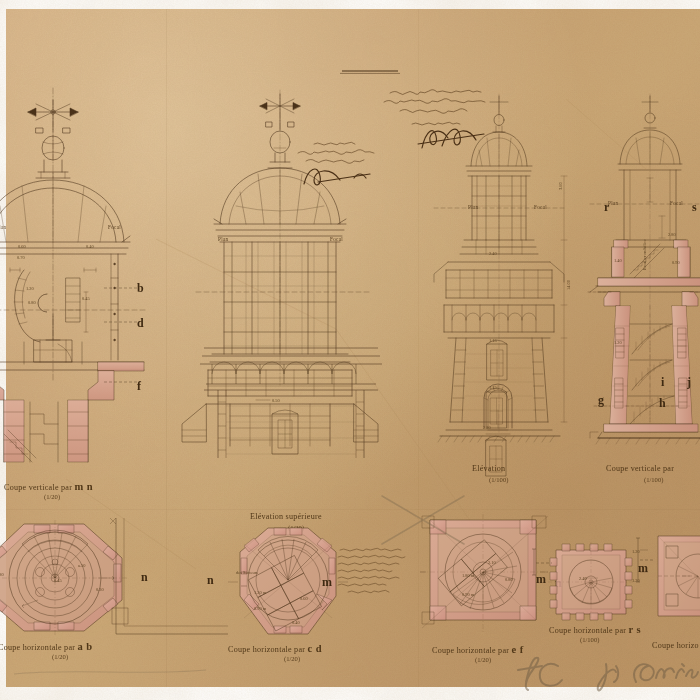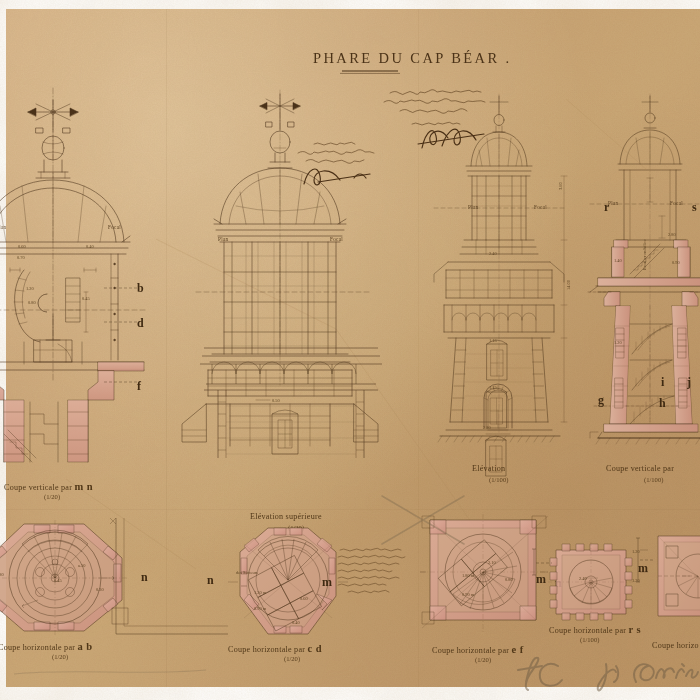--- a/index.html
+++ b/index.html
@@ -69,21 +69,20 @@
       <g stroke="#a98456" stroke-width=".5" fill="none" opacity=".45">
         <path d="M150 230 L330 320"></path>
           <path d="M330 320 L470 520"></path>
         <path d="M400 500 L520 600"></path>
           <path d="M60 470 L190 560"></path>
         <path d="M560 90 L640 160"></path>
       </g>
     </svg>
   </div>
 
-  <div class="t title" style="left:313px;top:50px;">PHARE DU CAP BÉAR .</div>
   <svg class="ink" style="left:340px;top:68px;width:60px;height:8px" viewBox="0 0 60 8">
     <path d="M2 3 L58 3" stroke="#4a3219" stroke-width="1.1" fill="none"></path>
     <path d="M0 5.4 L60 5.4" stroke="#4a3219" stroke-width=".5" fill="none"></path>
   </svg>
 
   <svg class="ink" style="left:378px;top:86px;width:130px;height:66px" viewBox="0 0 130 66">
     <g stroke="#5b3d1d" stroke-width=".62" fill="none" stroke-linecap="round">
       <path d="M12 7 q5-3 9 0 t7 0 q4-3 8 0 t6-1 q5 2 9-1 t8 1 q6-2 10 0 t9-1 q5 2 9 0 t8 1 q4-2 8 0"></path>
       <path d="M6 16 q5-3 9 0 t7-1 q4 2 8 0 t7 0 q5-2 9 1 t8-1 q6 2 10-1 t9 1 q5-1 9 1 t8-1 q5 1 9 0 t8 1"></path>
       <path d="M22 25 q5-3 9 0 t7 0 q4-2 8 0 t7 0 q5-2 9 1 t8-1 q6 2 10-1 t9 1"></path>

